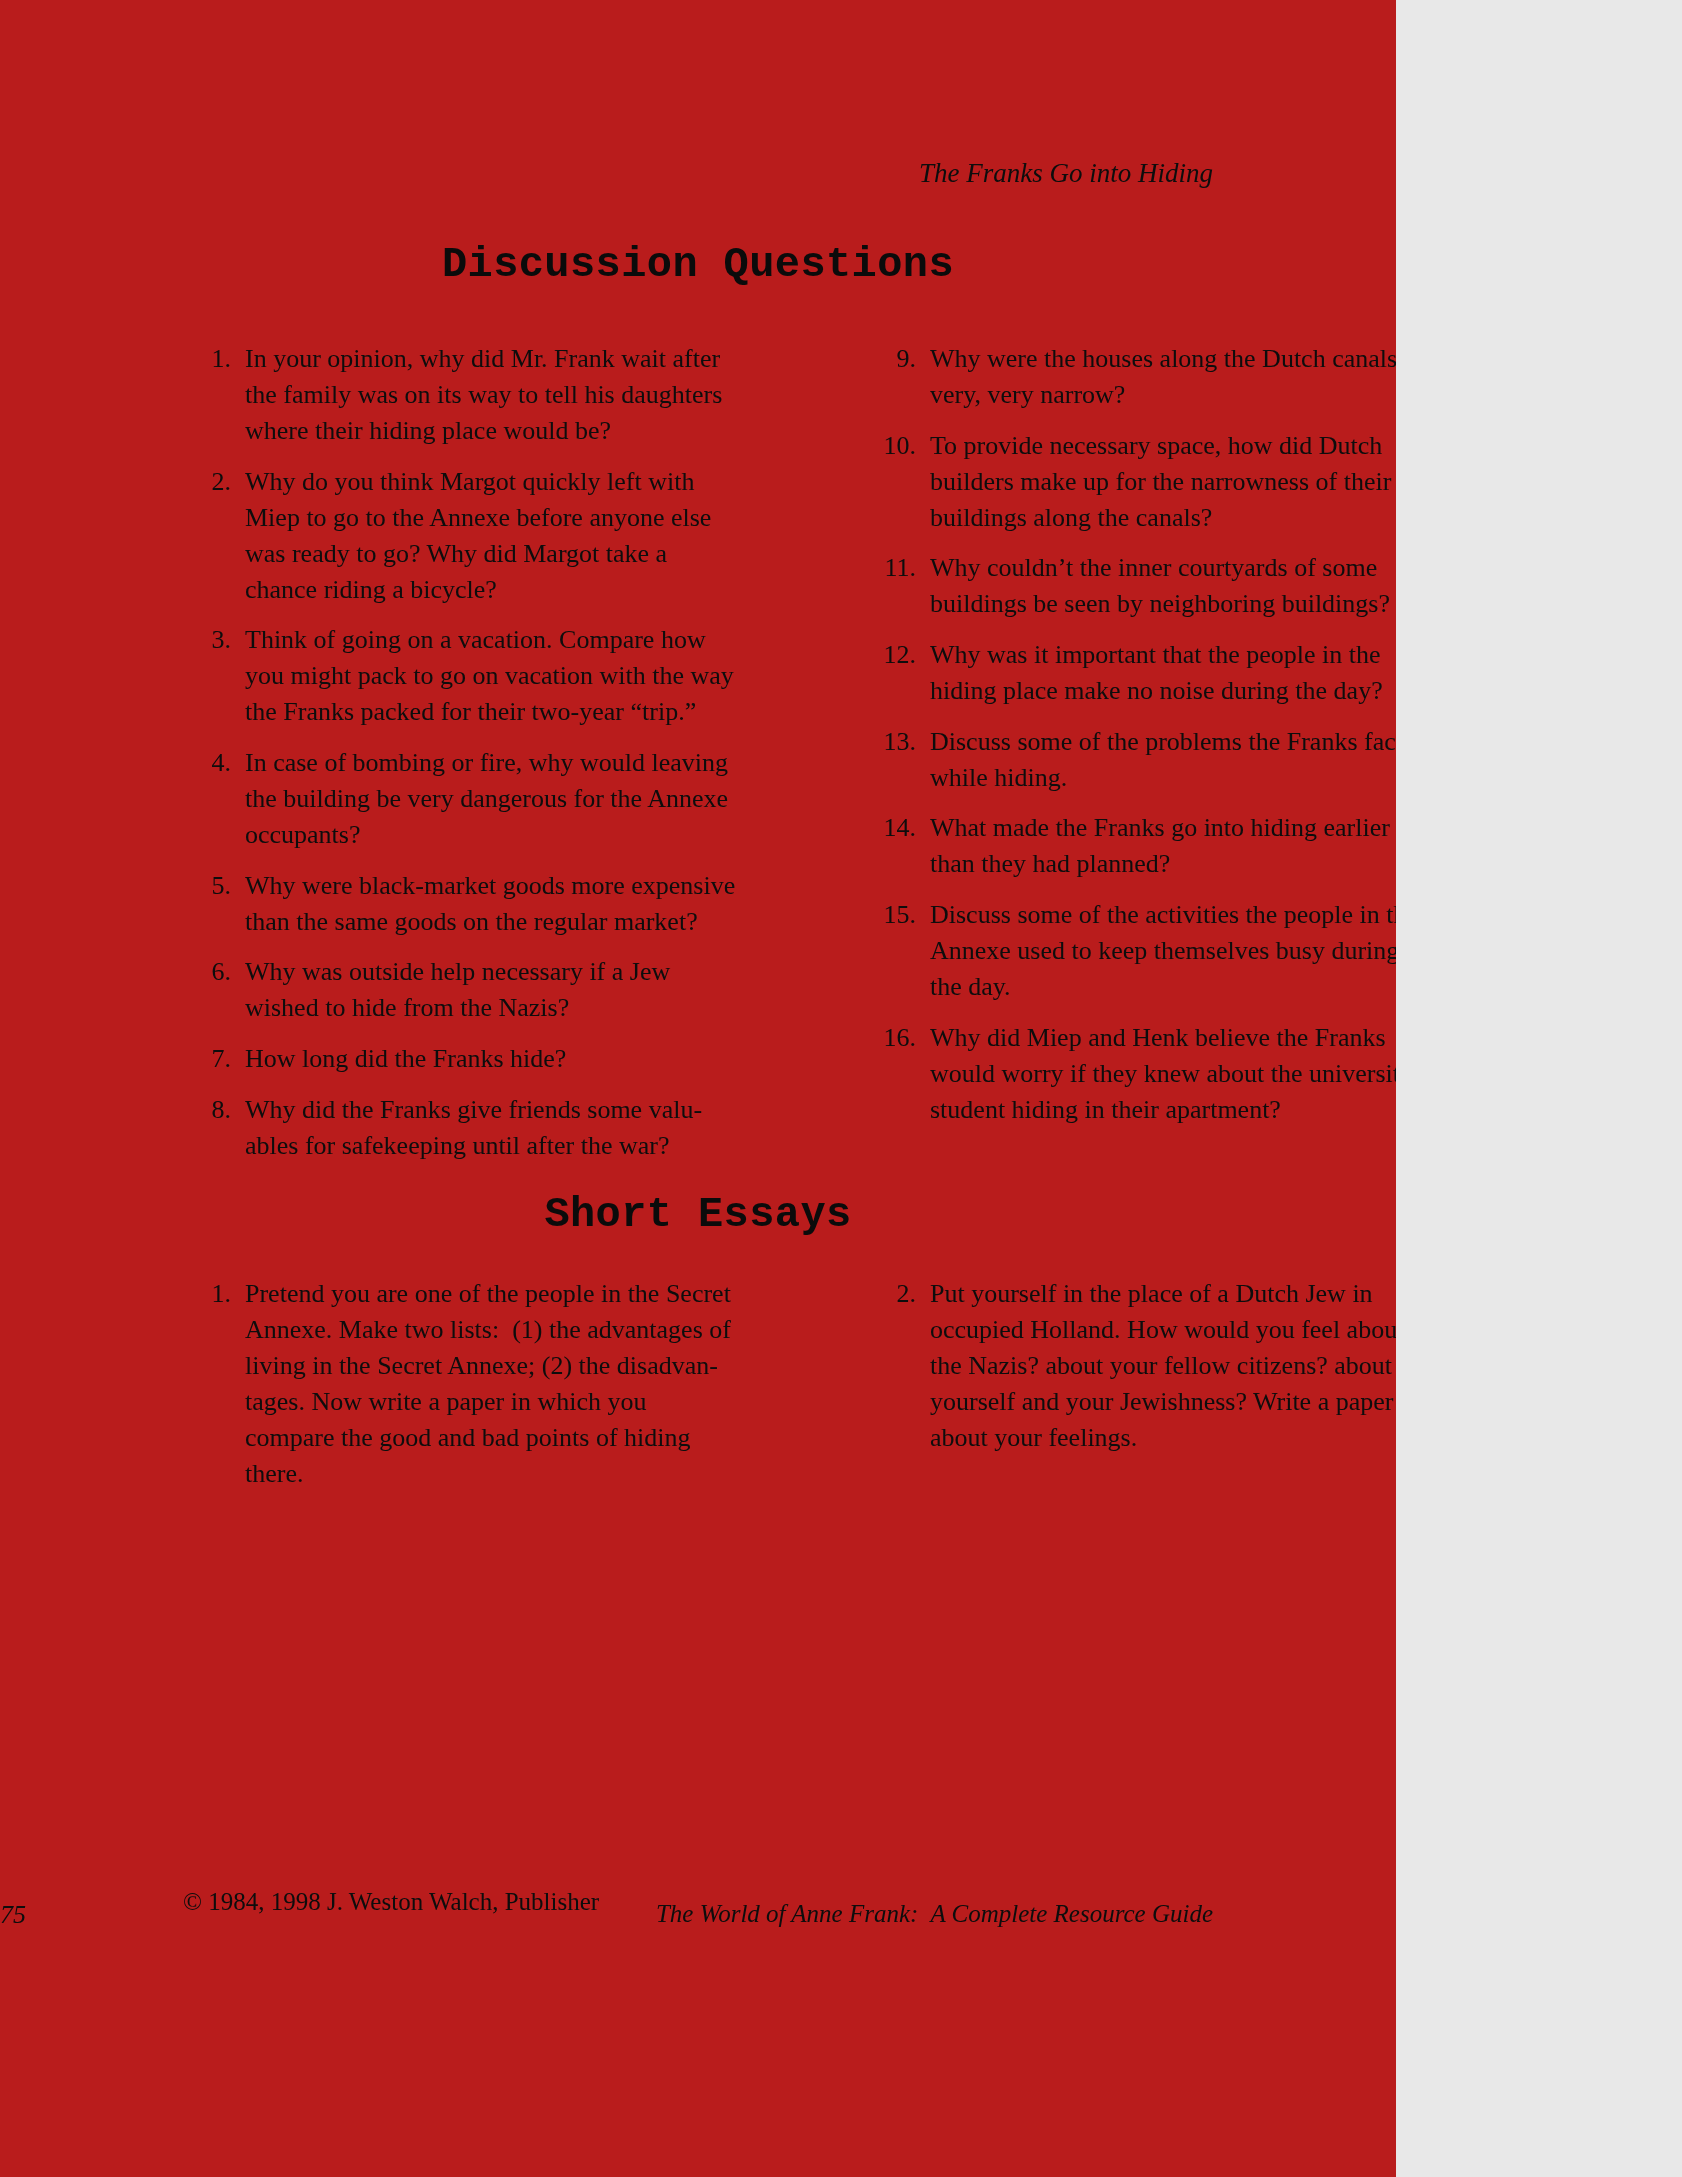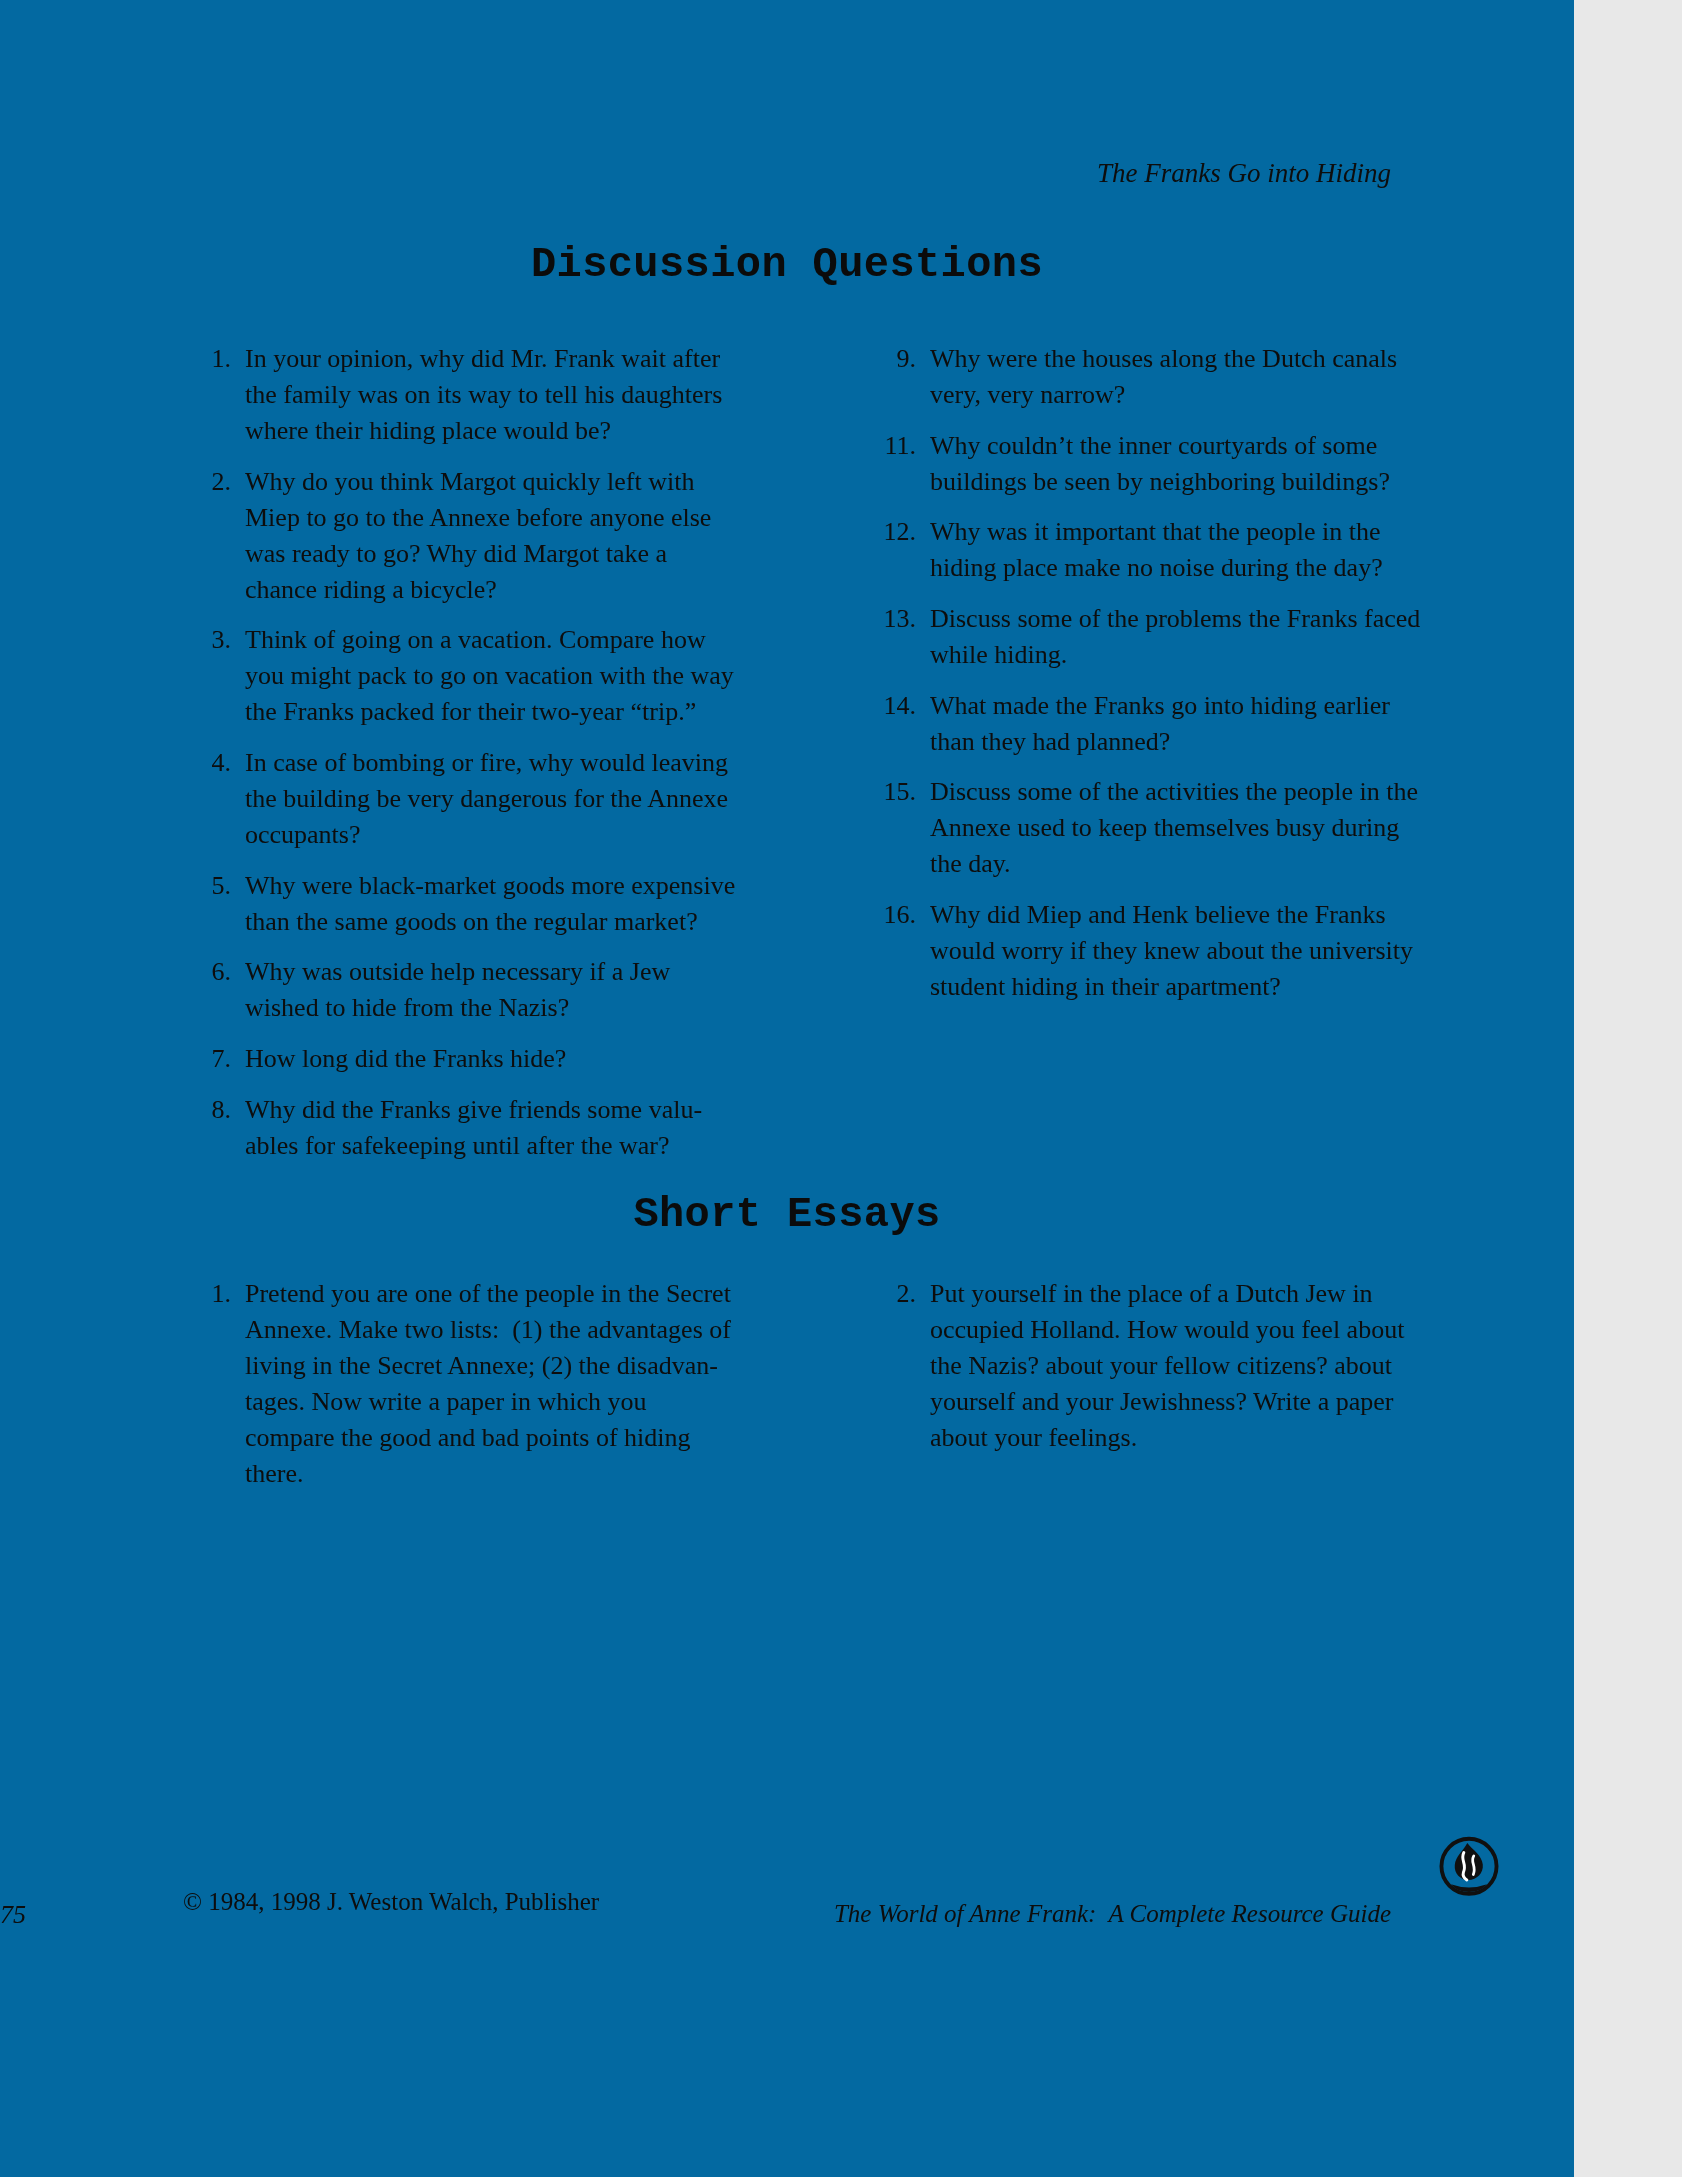--- a/index.html
+++ b/index.html
@@ -1,19 +1,19 @@
 <!DOCTYPE html>
 <html style="font-size:14px"><head>
 <meta charset="utf-8">
 <style>
   html, body { margin:0; padding:0; background:#e8e8e8; }
   .page {
     position:relative;
-    width:1574px; height:2177px;
-    background:#0369a1;
+    width:1396px; height:2177px;
+    background:#b91c1c;
     color:#0d0d0d;
     font-family:"Liberation Serif","DejaVu Serif",serif;
     overflow:hidden;
   }
   .running-header {
     position:absolute; top:157px; right:183px;
     font-style:italic; font-size:27px; line-height:1.2;
     white-space:pre;
   }
   .section-title {
@@ -107,20 +107,26 @@
 ables for safekeeping until after the war?</div>
       </div>
     </div>
     <div class="col-right">
       <div class="item">
         <div class="num">9.</div>
         <div class="qtext">Why were the houses along the Dutch canals
 very, very narrow?</div>
       </div>
       <div class="item">
+        <div class="num">10.</div>
+        <div class="qtext">To provide necessary space, how did Dutch
+builders make up for the narrowness of their
+buildings along the canals?</div>
+      </div>
+      <div class="item">
         <div class="num">11.</div>
         <div class="qtext">Why couldn’t the inner courtyards of some
 buildings be seen by neighboring buildings?</div>
       </div>
       <div class="item">
         <div class="num">12.</div>
         <div class="qtext">Why was it important that the people in the
 hiding place make no noise during the day?</div>
       </div>
       <div class="item">

